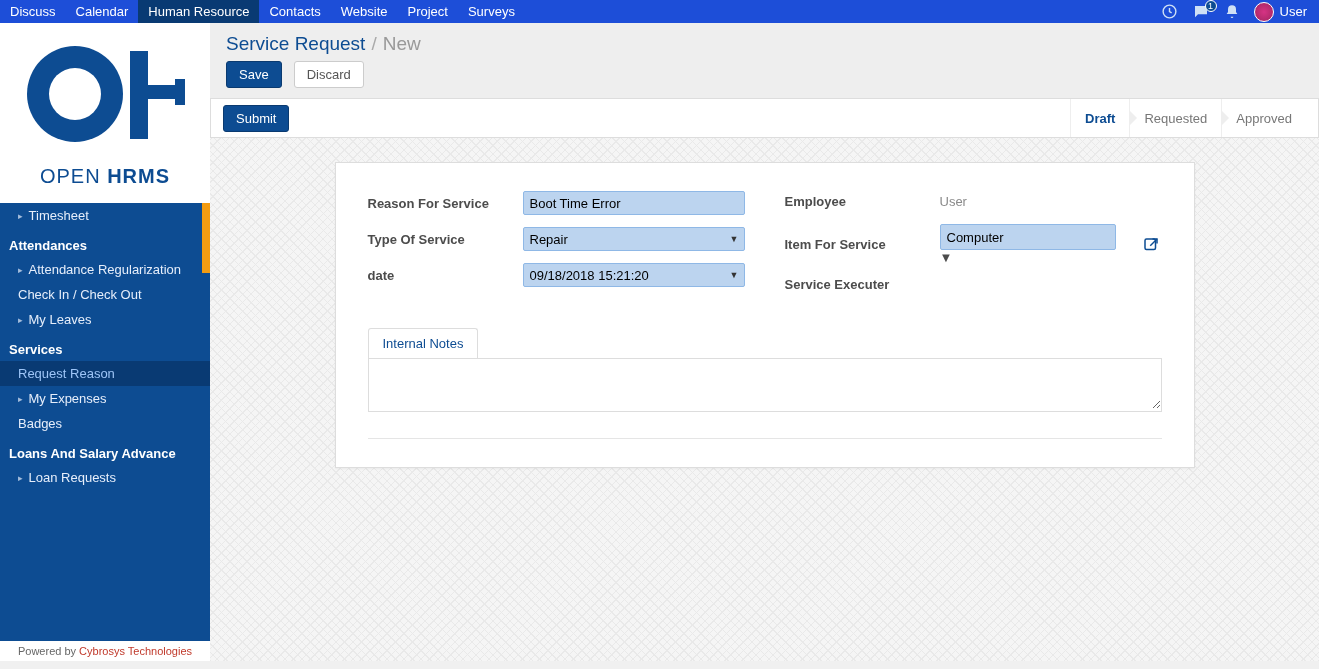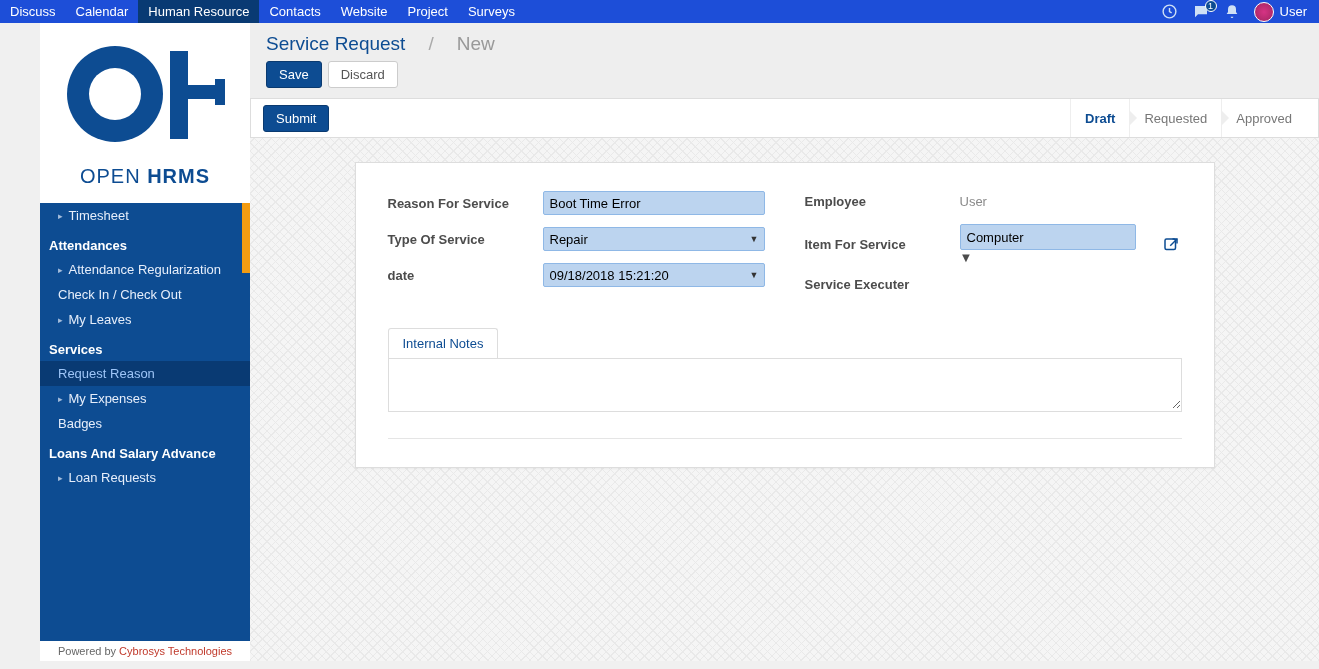--- a/index.html
+++ b/index.html
@@ -9,42 +9,42 @@
 .topnav-left { display: flex; }
 .topnav-item { padding: 0 10px; display: flex; align-items: center; cursor: pointer; font-size: 13px; }
 .topnav-item.active { background: #093a73; }
 .topnav-right { margin-left: auto; display: flex; align-items: center; gap: 14px; padding-right: 12px; }
 .topnav-icon { display: flex; align-items: center; cursor: pointer; position: relative; }
 .badge-count { position: absolute; top: -3px; right: -7px; background: #0d4c92; border: 1px solid #fff; color: #fff; font-size: 9px; border-radius: 7px; min-width: 12px; height: 12px; display: flex; align-items: center; justify-content: center; padding: 0 2px; }
 .user-chip { display: flex; align-items: center; gap: 6px; cursor: pointer; }
 .avatar { width: 20px; height: 20px; border-radius: 50%; background: radial-gradient(circle, #d63384 0%, #a02660 100%); border: 1px solid #fff;}
 
 .layout { display: flex; height: calc(669px - 31px); }
-.sidebar { width: 210px; background: #0d4c92; color: #fff; display: flex; flex-direction: column; position: relative; margin-left: 40px; }
+.sidebar { width: 210px; background: #0d4c92; color: #fff; display: flex; flex-direction: column; position: relative; }
 .logo-box { background: #fff; color: #0d4c92; text-align: center; padding: 16px 0 12px; height: 180px; }
 .logo-svg { display: block; margin: 0 auto 6px; }
 .logo-text { color: #0d4c92; font-size: 20px; letter-spacing: 1px; font-weight: 400; }
 .logo-text .light { font-weight: 300; }
 
 .menu { flex: 1; overflow: hidden; position: relative; }
 .menu-section { padding: 10px 0 4px 9px; font-weight: bold; font-size: 13px; color:#fff; }
 .menu-item { padding: 5px 0 5px 18px; cursor: pointer; font-size: 13px; color: #e6eefb; display: flex; align-items: center; gap: 6px; }
 .menu-item.active { background: #093a73; color: #9ec5f7; }
 .menu-item .caret { font-size: 9px; opacity:.7; }
 .orange-tab { position: absolute; right: 0; top: 0; width: 8px; height: 70px; background: #f39c12; }
 
 .footer { background: #fff; color: #666; font-size: 11px; text-align: center; padding: 4px 0; }
 .footer a { color: #c0392b; text-decoration: none; }
 
 .main { flex: 1; background: #eee; display: flex; flex-direction: column; }
-.crumb-row { padding: 10px 16px 6px; display: flex; align-items: baseline; gap: 23px; background:#eee;text-align:right; }
+.crumb-row { padding: 10px 16px 6px; display: flex; align-items: baseline; gap: 6px; background:#eee;text-align:right; }
 .crumb-link { color: #0d4c92; font-size: 19px; cursor: pointer; }
 .crumb-sep { color: #aaa; font-size: 19px; }
 .crumb-current { color: #999; font-size: 19px; }
-.action-row { padding: 0 16px 10px; display: flex; gap: 6px; }
+.action-row { padding: 0 16px 10px; display: flex; gap: 12px; }
 .btn-primary { background: #0d4c92; color: #fff; border: 1px solid #0a3a70; border-radius: 3px; padding: 5px 12px; cursor: pointer; font-size: 13px; }
 .btn-default { background: #fff; color: #555; border: 1px solid #ccc; border-radius: 3px; padding: 5px 12px; cursor: pointer; font-size: 13px; }
 
 .status-row { background: #fff; border: 1px solid #ddd; margin: 0 0 0 0; height: 40px; display: flex; align-items: center; padding: 0 12px; }
 .status-left { }
 .status-steps { margin-left: auto; display: flex; align-items: stretch; height: 100%; }
 .step { display: flex; align-items: center; padding: 0 14px; color:#777; font-size:13px; position:relative; border-left:1px solid #eee; }
 .step.active { color: #0d4c92; font-weight: bold; }
 .step::after { content:""; position:absolute; right:-8px; top:50%; transform:translateY(-50%); width:0; height:0; border-top:8px solid transparent; border-bottom:8px solid transparent; border-left:8px solid #eee; }
 .step:last-child::after{display:none;}

